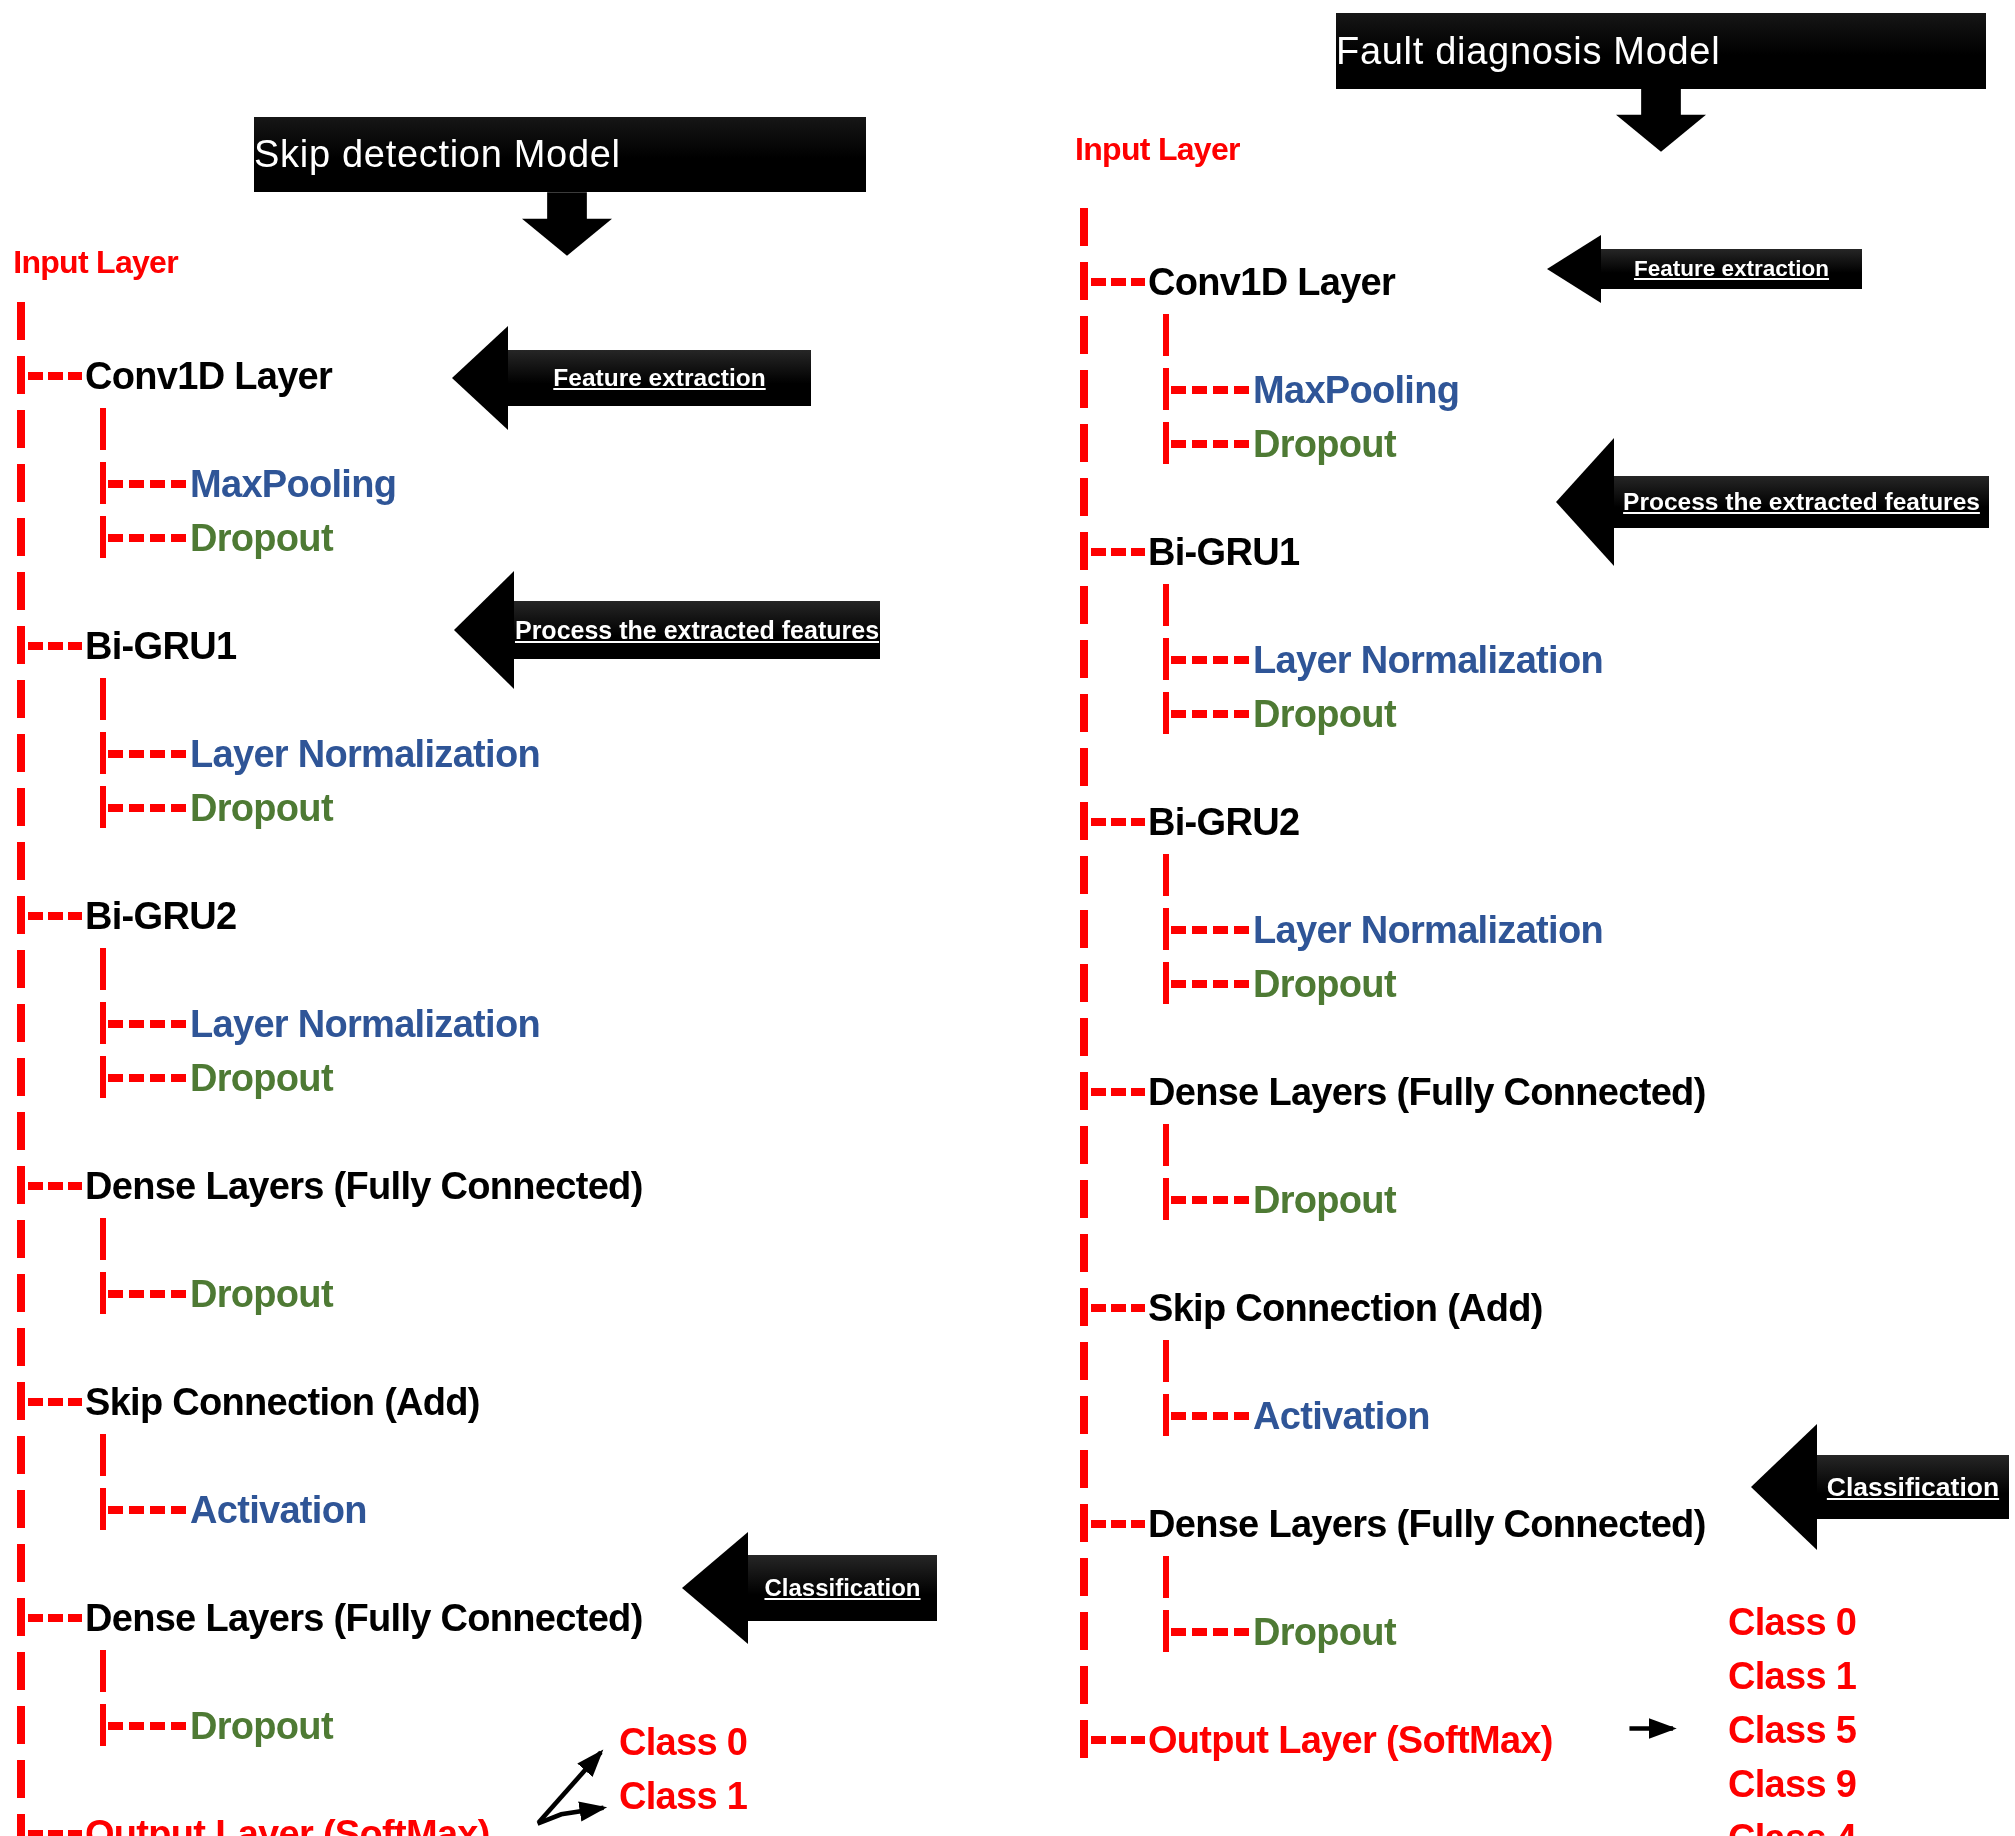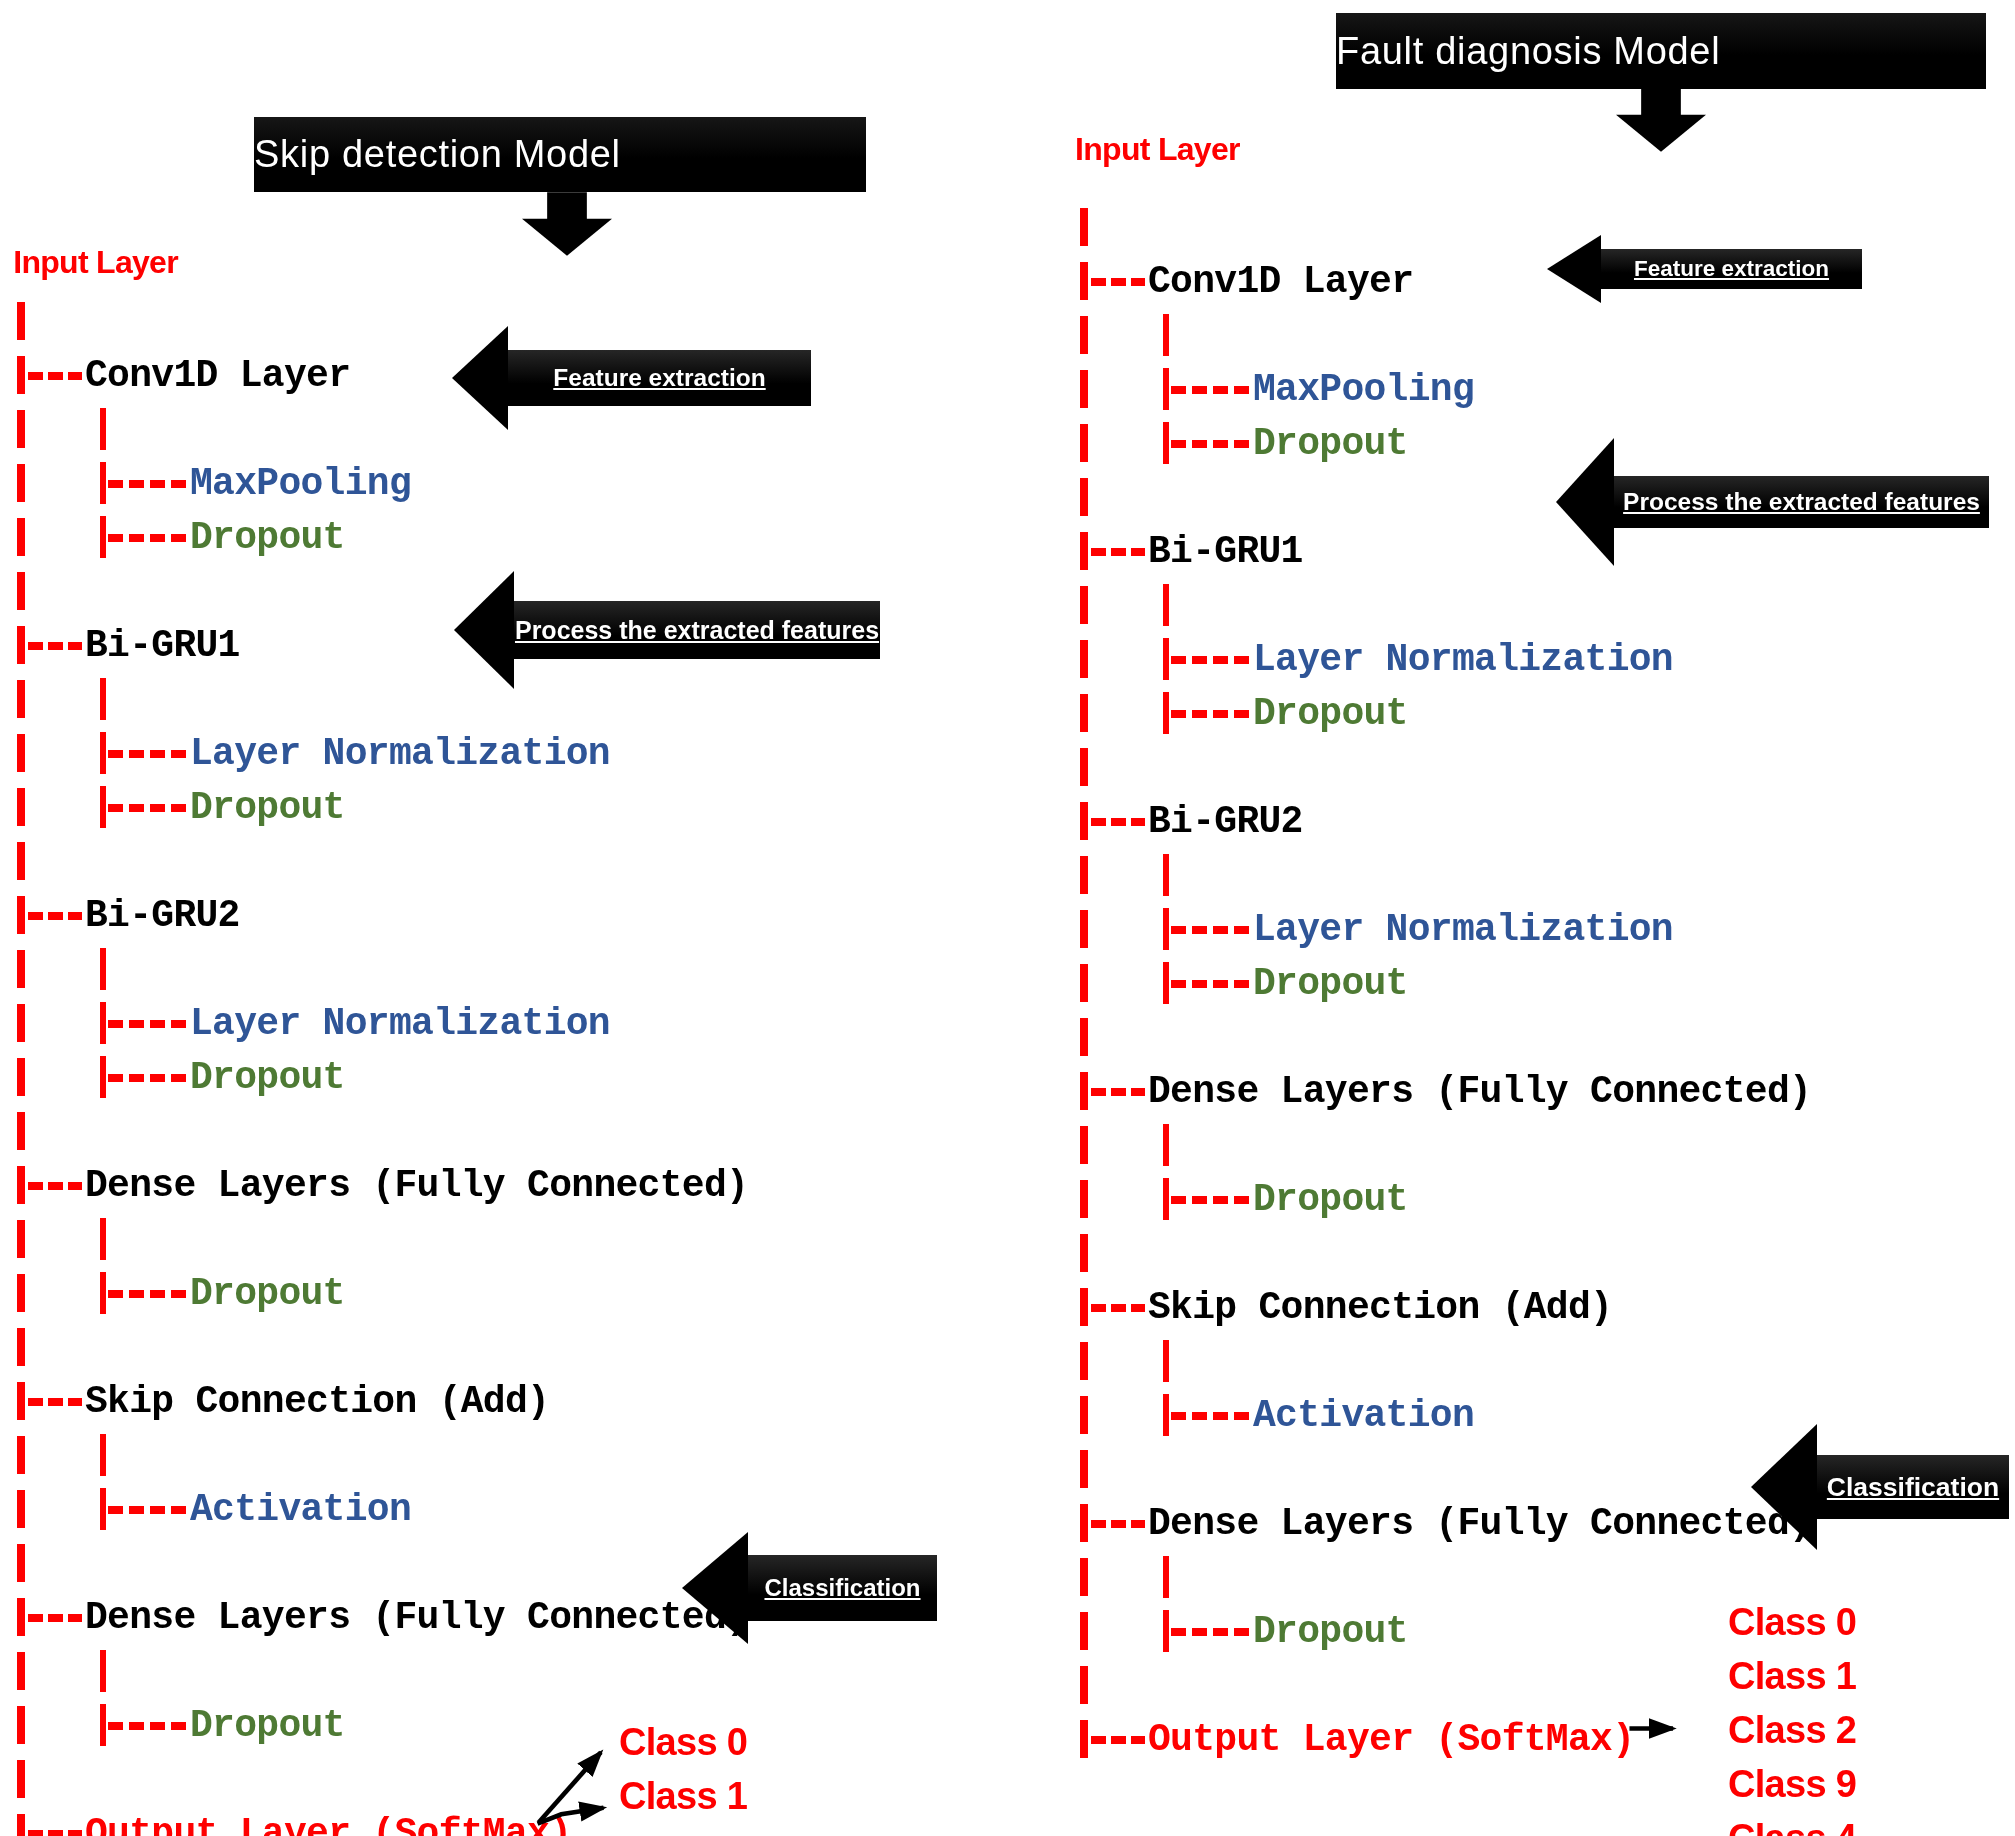--- a/index.html
+++ b/index.html
@@ -22,21 +22,21 @@
   .down-arrow-right{left:1616px;top:88px;}
 
   
   .input-label{
     position:absolute;color:var(--red);font-size:32px;font-weight:700;letter-spacing:-0.7px;white-space:nowrap;
   }
   .input-left{left:13.2px;top:244px;}
   .input-right{left:1075px;top:131px;}
 
   
-  .rows{position:absolute;width:927px;font-family:Liberation Mono, monospace;}
+  .rows{position:absolute;width:927px;}
   .rows-left{left:17px;top:295px;}
   .rows-right{left:1080px;top:201px;}
   .row{position:relative;height:54px;}
   
   .row::before{
     content:"";position:absolute;left:0;top:7.3px;width:8px;height:38px;background:var(--red);
   }
   
   .row.l2::after,.row.child::after{
     content:"";position:absolute;left:83px;top:5.3px;width:6px;height:42px;background:var(--red);
@@ -333,18 +333,18 @@
       <marker id="ah2" markerWidth="7" markerHeight="6" refX="5.2" refY="2.2" orient="auto" markerUnits="strokeWidth">
         <path d="M0,0 L6,2.2 L0,4.4 Z" fill="#000"></path>
       </marker>
     </defs>
     <path d="M8,28 L74,28" stroke="#000" stroke-width="7" fill="none" marker-end="url(#ah2)"></path>
   </svg>
 
   <div class="classes classes-right">
       <div class="class-label">Class 0</div>
       <div class="class-label">Class 1</div>
-      <div class="class-label">Class 2</div>
+      <div class="class-label">Class 5</div>
       <div class="class-label">Class 9</div>
       <div class="class-label">Class 4</div>
     </div>
 </div>
 
 
 </body></html>

